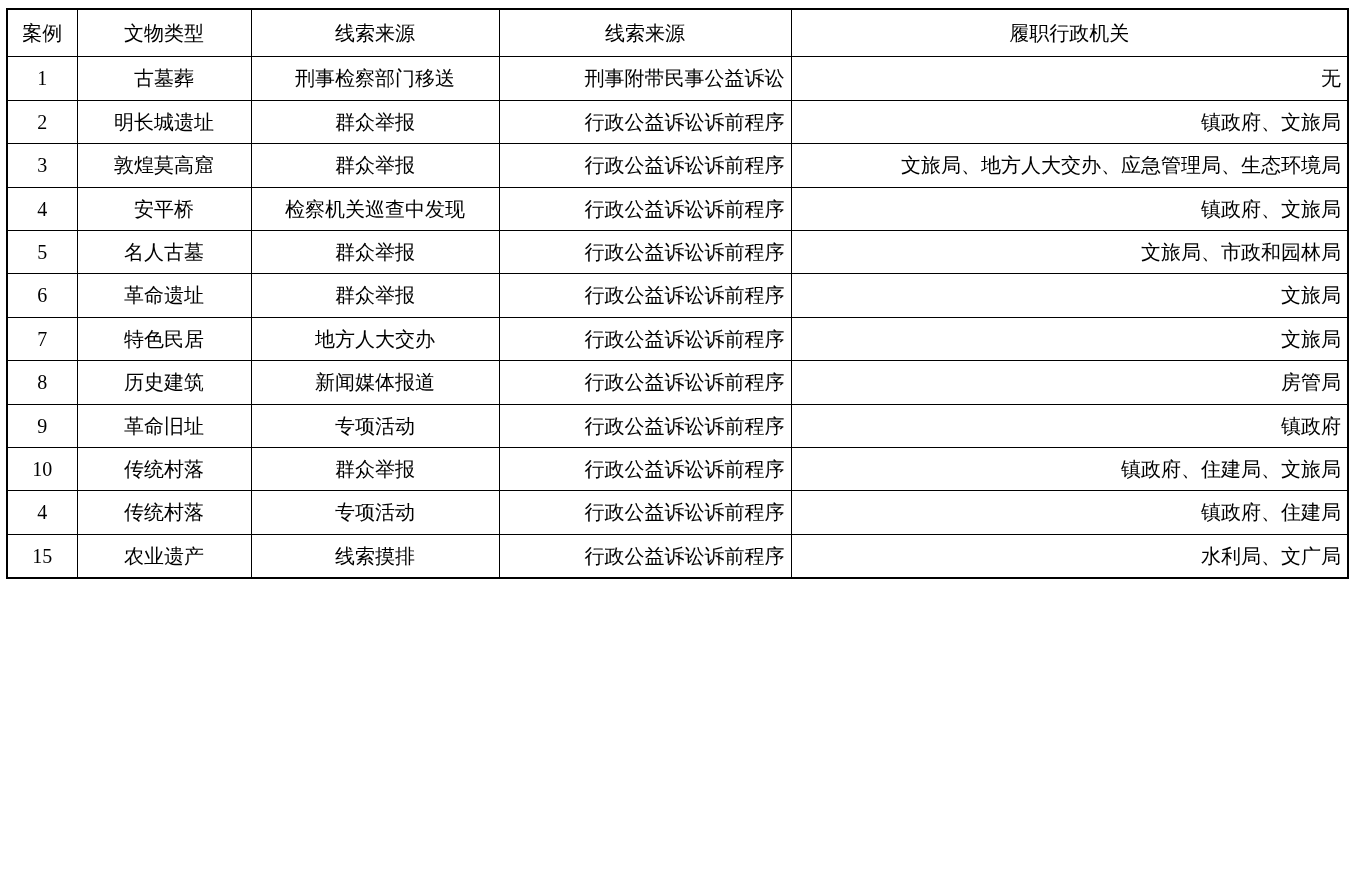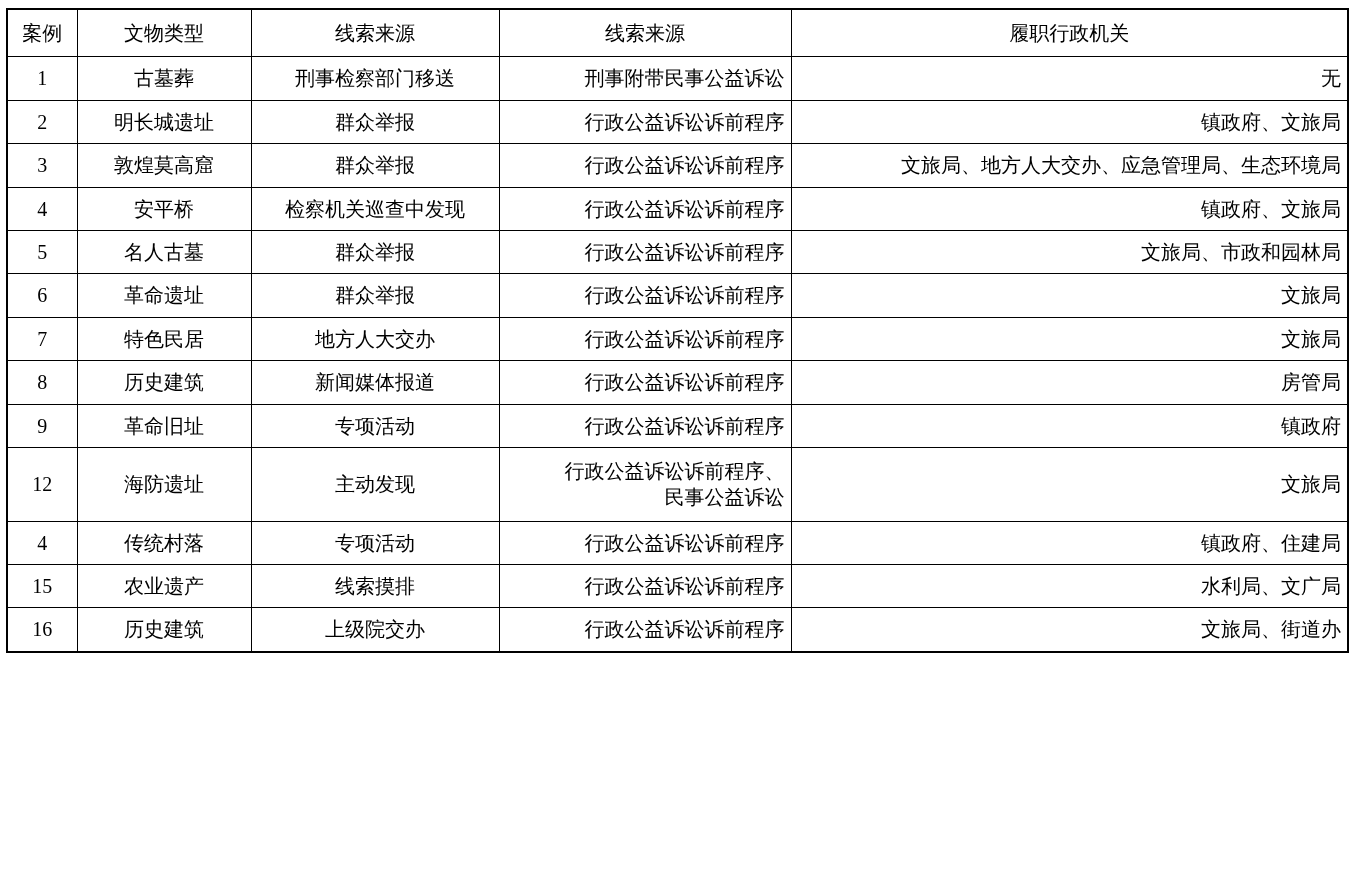--- a/index.html
+++ b/index.html
@@ -128,43 +128,36 @@
           <td class="lft">行政公益诉讼诉前程序</td>
           <td class="lft">房管局</td>
         </tr>
         <tr>
           <td class="ctr">9</td>
           <td class="ctr">革命旧址</td>
           <td class="ctr">专项活动</td>
           <td class="lft">行政公益诉讼诉前程序</td>
           <td class="lft">镇政府</td>
         </tr>
-        <tr class="tall">
-          <td class="ctr">12</td>
-          <td class="ctr">海防遗址</td>
-          <td class="ctr">主动发现</td>
-          <td class="lft twoline">行政公益诉讼诉前程序、<br>民事公益诉讼</td>
-          <td class="lft">文旅局</td>
+        <tr>
+          <td class="ctr">10</td>
+          <td class="ctr">传统村落</td>
+          <td class="ctr">群众举报</td>
+          <td class="lft">行政公益诉讼诉前程序</td>
+          <td class="lft">镇政府、住建局、文旅局</td>
         </tr>
         <tr>
           <td class="ctr">4</td>
           <td class="ctr">传统村落</td>
           <td class="ctr">专项活动</td>
           <td class="lft">行政公益诉讼诉前程序</td>
           <td class="lft">镇政府、住建局</td>
         </tr>
         <tr>
           <td class="ctr">15</td>
           <td class="ctr">农业遗产</td>
           <td class="ctr">线索摸排</td>
           <td class="lft">行政公益诉讼诉前程序</td>
           <td class="lft">水利局、文广局</td>
         </tr>
-        <tr>
-          <td class="ctr">16</td>
-          <td class="ctr">历史建筑</td>
-          <td class="ctr">上级院交办</td>
-          <td class="lft">行政公益诉讼诉前程序</td>
-          <td class="lft">文旅局、街道办</td>
-        </tr>
       </tbody>
   </table>
 </div>
 
 </body></html>

